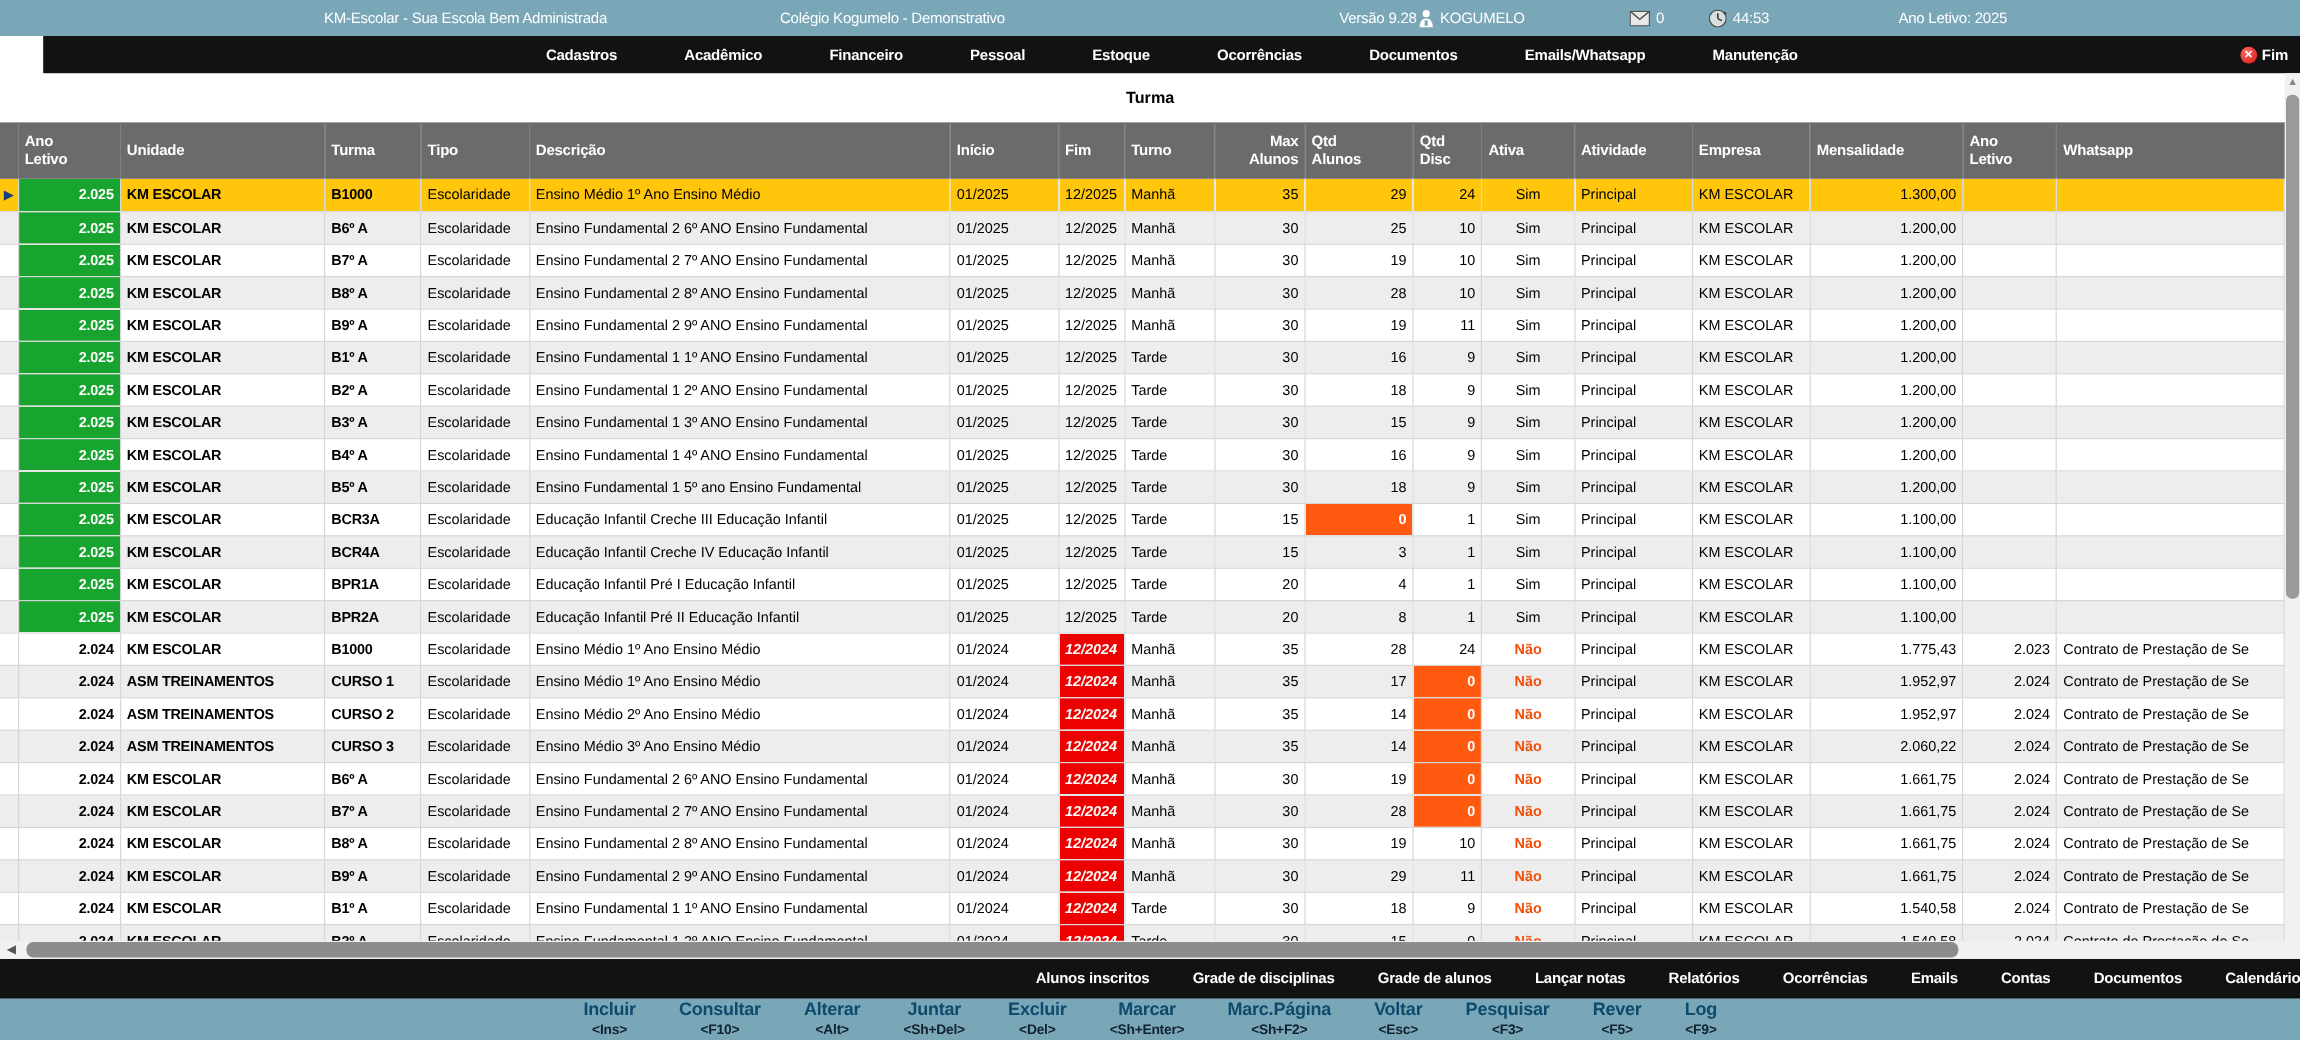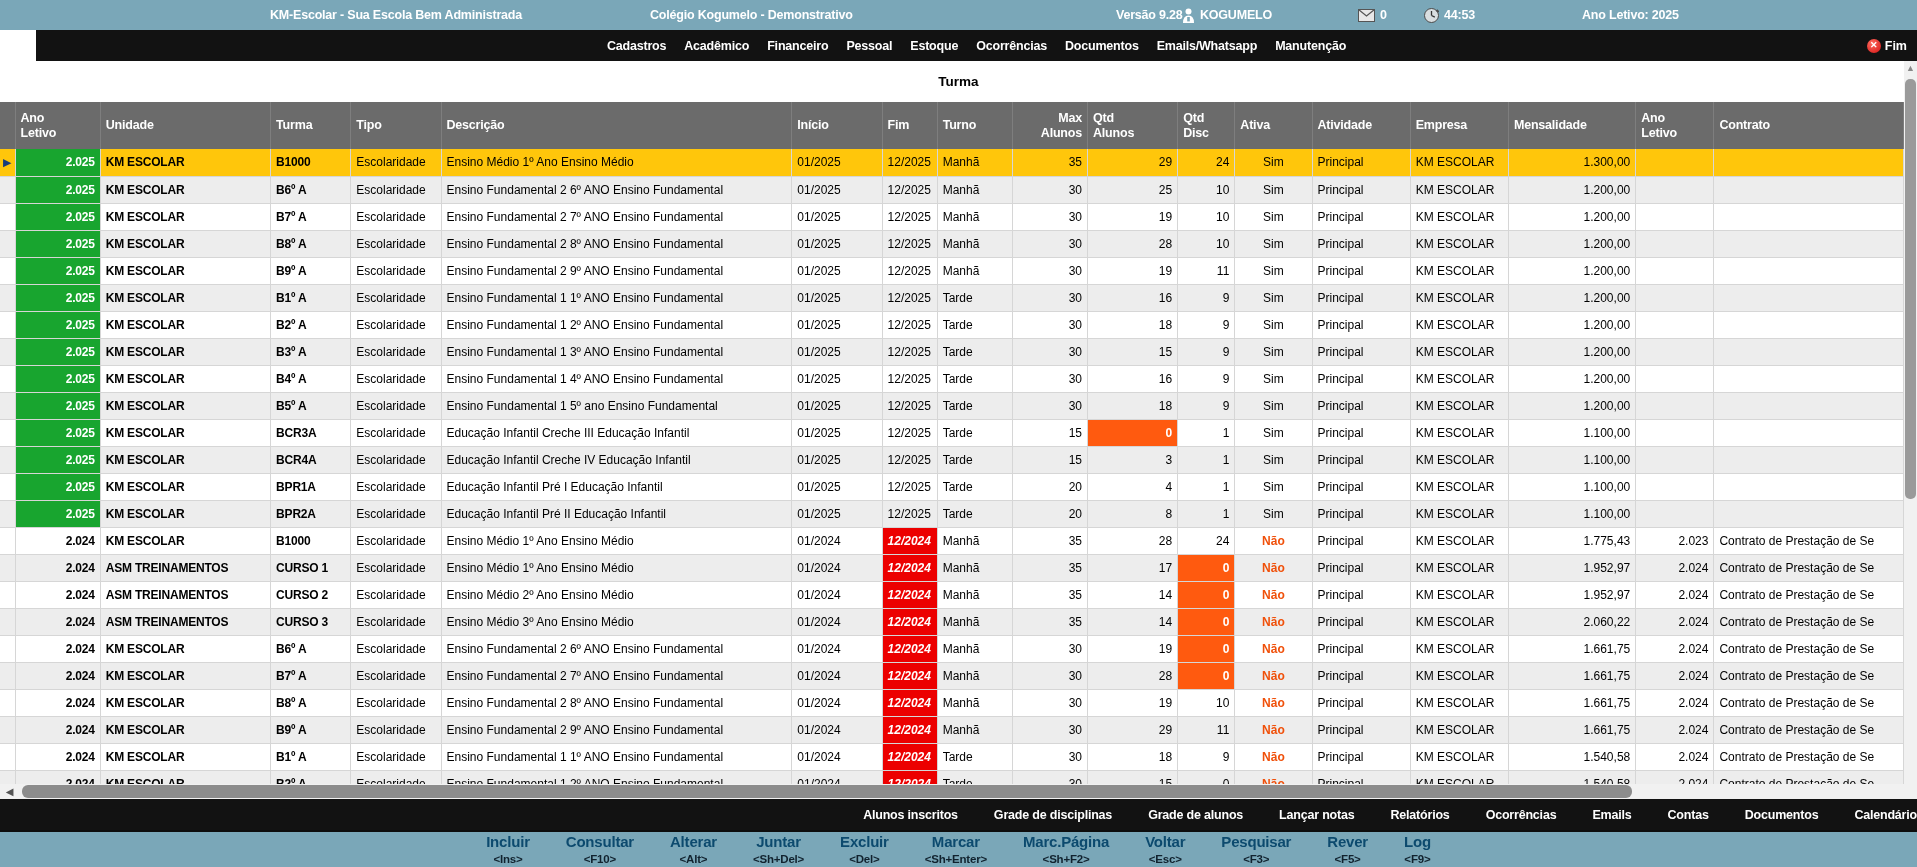--- a/index.html
+++ b/index.html
@@ -2,33 +2,33 @@
 <html><head>
 <meta charset="utf-8">
 <style>
   * { margin:0; padding:0; box-sizing:border-box; }
   html,body { width:1917px; height:867px; overflow:hidden; background:#fff;
     font-family:"Liberation Sans", sans-serif; }
 
   
   .titlebar { position:relative; height:30px; background:#7AA7B8; color:#fff; }
   .titlebar .abs { position:absolute; top:0; height:30px; display:flex; align-items:center; gap:5px;
-    font-weight:bold; font-size:12.5px; letter-spacing:-0.2px; white-space:nowrap; }
+    font-weight:normal; font-size:12.5px; letter-spacing:-0.2px; white-space:nowrap; }
   .app-title   { left:270px; }
   .school-title{ left:650px; font-size:15.5px; }
   .version     { left:1116px; }
   .userblock   { left:1182px; }
   .mailblock   { left:1358px; }
   .clockblock  { left:1424px;text-align:right; }
   .yearblock   { left:1582px; }
   .icon-svg { display:inline-block; vertical-align:middle; }
 
   
   .menubar { position:relative; height:31px; background:#121212; display:flex; align-items:center;
-    justify-content:center; gap:18px;margin-left:36px; }
+    justify-content:center; gap:56px;margin-left:36px; }
   .menubar .mitem { color:#fff; font-weight:bold; font-size:12.5px; letter-spacing:-0.2px;
     cursor:pointer; white-space:nowrap; }
   .fim-block { position:absolute; right:10px; top:0; height:31px; display:flex; align-items:center; gap:4px;
     color:#fff; font-weight:bold; font-size:12.5px; cursor:pointer; }
   .fim-icon { width:14px; height:14px; border-radius:50%; background:radial-gradient(circle at 35% 30%, #ff6a5e, #d41313);
     color:#fff; font-size:9px; font-weight:bold; display:flex; align-items:center; justify-content:center; line-height:1; }
 
   
   .page-title-row { height:41px; display:flex; align-items:center; justify-content:center; background:#fff; }
   .page-title { font-weight:bold; font-size:13.5px; color:#000; }
@@ -171,21 +171,21 @@
           <th style="text-align: left;">Qtd
 Alunos</th>
           <th style="text-align: left;">Qtd
 Disc</th>
           <th>Ativa</th>
           <th>Atividade</th>
           <th>Empresa</th>
           <th style="text-align: left;">Mensalidade</th>
           <th style="text-align: left;">Ano
 Letivo</th>
-          <th>Contrato</th>
+          <th>Whatsapp</th>
         </tr>
       </thead>
     <tbody>
         <tr class="even selected">
           <td class="col-marker"><span class="marker-arrow">▶</span></td>
           <td class="col-ano t-right t-bold cell-green">2.025</td>
           <td class="col-unidade t-bold">KM ESCOLAR</td>
           <td class="col-turma t-bold">B1000</td>
           <td class="col-tipo">Escolaridade</td>
           <td class="col-descricao">Ensino Médio 1º Ano Ensino Médio</td>

